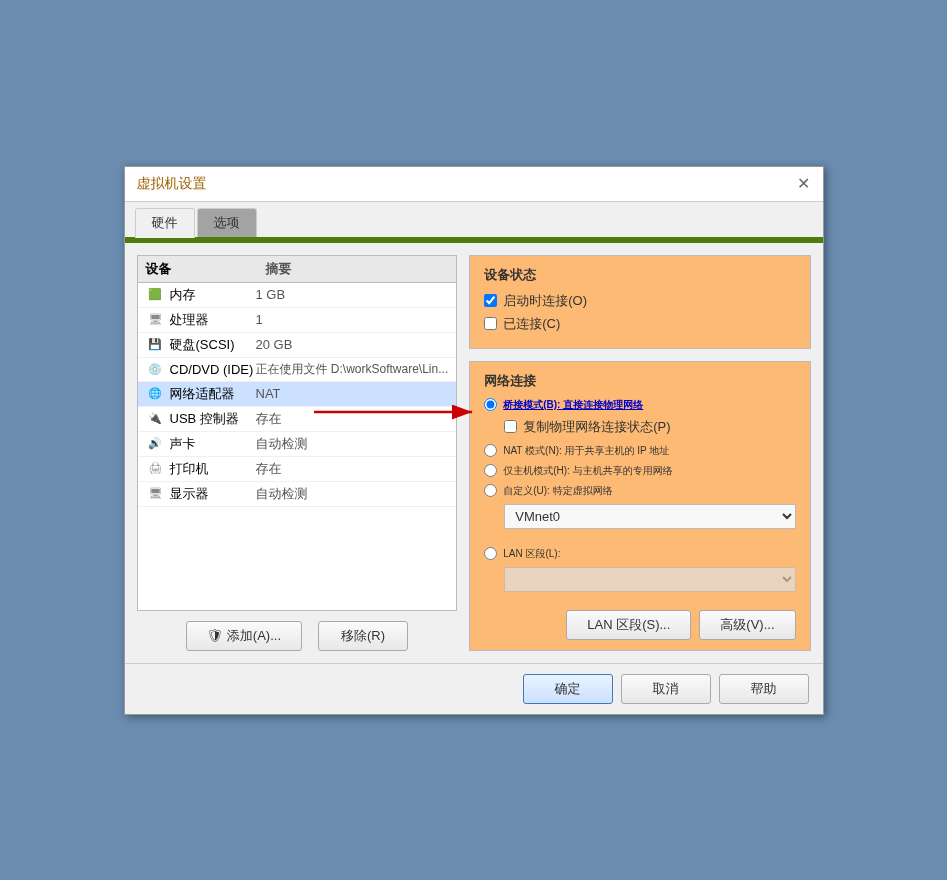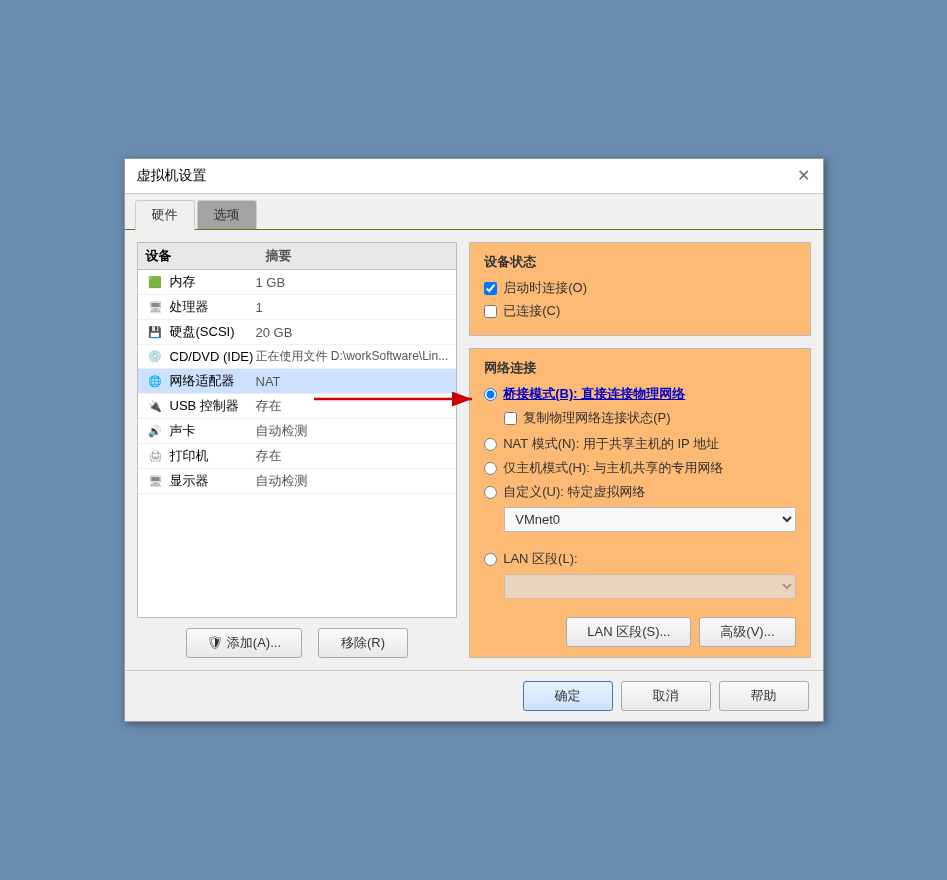--- a/index.html
+++ b/index.html
@@ -22,33 +22,33 @@
     .title-bar {
       background: #fff;
       border-bottom: 1px solid #ccc;
       padding: 8px 12px;
       display: flex;
       align-items: center;
       justify-content: space-between;
     }
     .title-bar-text {
       font-size: 14px;
-      color: #000000;
+      color: #a16207;
     }
     .title-bar-close {
       font-size: 16px;
       color: #666;
       cursor: pointer;
       background: none;
       border: none;
       line-height: 1;
     }
     .tabs {
       background: #f0f0f0;
-      border-bottom: 1px solid #4d7c0f;
+      border-bottom: 6px solid #4d7c0f;
       display: flex;
       padding: 6px 10px 0;
       gap: 2px;
     }
     .tab {
       padding: 5px 16px;
       border: 1px solid #ccc;
       border-bottom: none;
       background: #a3a3a3;
       cursor: pointer;
@@ -155,21 +155,21 @@
     input[type="checkbox"], input[type="radio"] {
       margin: 0;
       cursor: pointer;
     }
     .radio-row {
       display: flex;
       align-items: center;
       gap: 6px;
       margin-bottom: 6px;
     }
-    .radio-row label { font-size: 13px; color: #333; }
+    .radio-row label { font-size: 10px; color: #333; }
     .indent { margin-left: 20px; }
     .dropdown-row {
       margin: 6px 0 18px 20px;
     }
     .dropdown {
       width: 100%;
       padding: 3px 6px;
       border: 1px solid #bbb;
       background: #f8f8f8;
       font-size: 13px;

